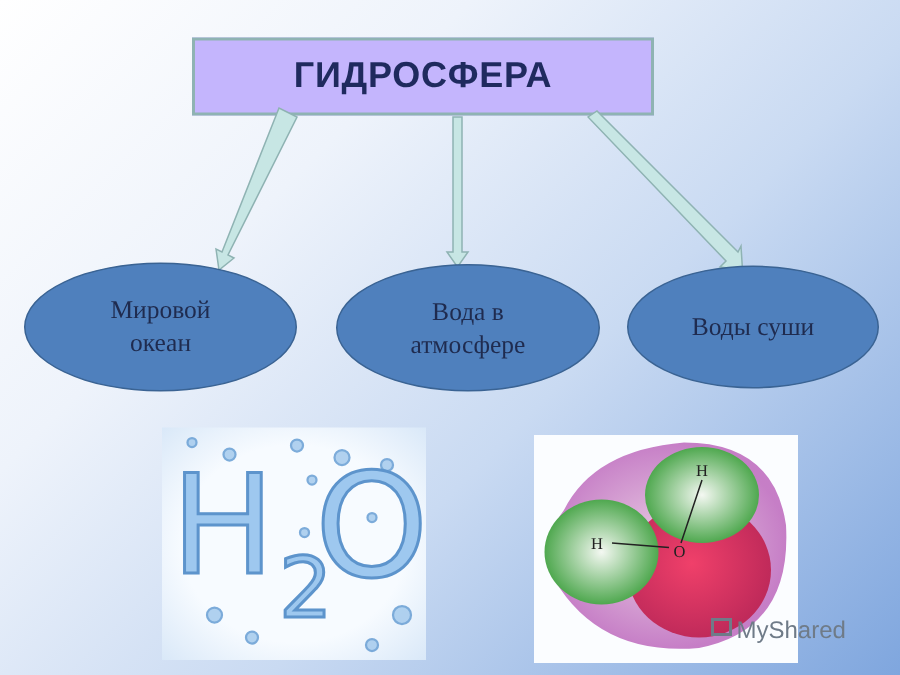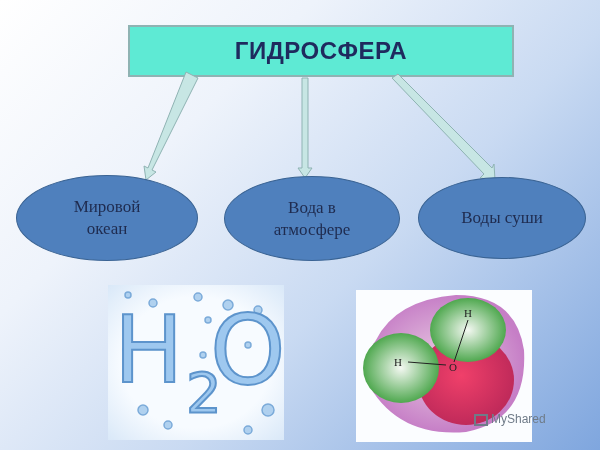--- a/index.html
+++ b/index.html
@@ -1,30 +1,30 @@
 <!DOCTYPE html>
 <html><head>
 <meta charset="utf-8">
 <style>
   html, body { margin:0; padding:0; }
   body { width:600px; height:450px; overflow:hidden; position:relative;
     background: linear-gradient(135deg, #ffffff 0%, #eef3fb 30%, #c9daf2 60%, #7fa6de 100%);
     font-family: "Liberation Serif", serif; }
-  .title-box { position:absolute; left:128px; top:25px; width:386px; height:52px;
-    background:#5eead4; border:2px solid #8fb3b3; box-sizing:border-box;
+  .title-box { position:absolute; left:128px; top:25px; width:308px; height:52px;
+    background:#c4b5fd; border:2px solid #8fb3b3; box-sizing:border-box;
     display:flex; align-items:center; justify-content:center; }
   .title-text { font-family:"Liberation Sans", sans-serif; font-weight:bold; font-size:24px; color:#1f2a5e; letter-spacing:0.5px; }
   svg.arrows { position:absolute; left:0; top:0; }
   .ellipse { position:absolute; background:#4f80bd; border:1.5px solid #3a6393; border-radius:50%;
     display:flex; align-items:center; justify-content:center; text-align:center; box-sizing:border-box; }
   .ellipse span { font-size:17px; color:#1f2b4f; line-height:22px; white-space:pre-line; }
   .img-h2o { position:absolute; left:108px; top:285px; width:176px; height:155px;
     background: radial-gradient(ellipse at center, #f7fbff 60%, #d9e8f8 100%); }
   .img-mol { position:absolute; left:356px; top:290px; width:176px; height:152px; background:#fbfdff; }
-  .brand { position:absolute; left:474px; top:412px; font-family:"Liberation Sans", sans-serif; font-size:12px; color:#6f7b88; display:flex; align-items:flex-end; gap:3px; }
+  .brand { position:absolute; left:474px; top:412px; font-family:"Liberation Sans", sans-serif; font-size:16px; color:#6f7b88; display:flex; align-items:flex-start; gap:3px; }
 </style>
 </head>
 <body>
 
 <div class="title-box">
   <span class="title-text">ГИДРОСФЕРА</span>
 </div>
 
 <svg class="arrows" width="600" height="450">
   <g fill="#c7e6e4" stroke="#8fb3b3" stroke-width="1">

